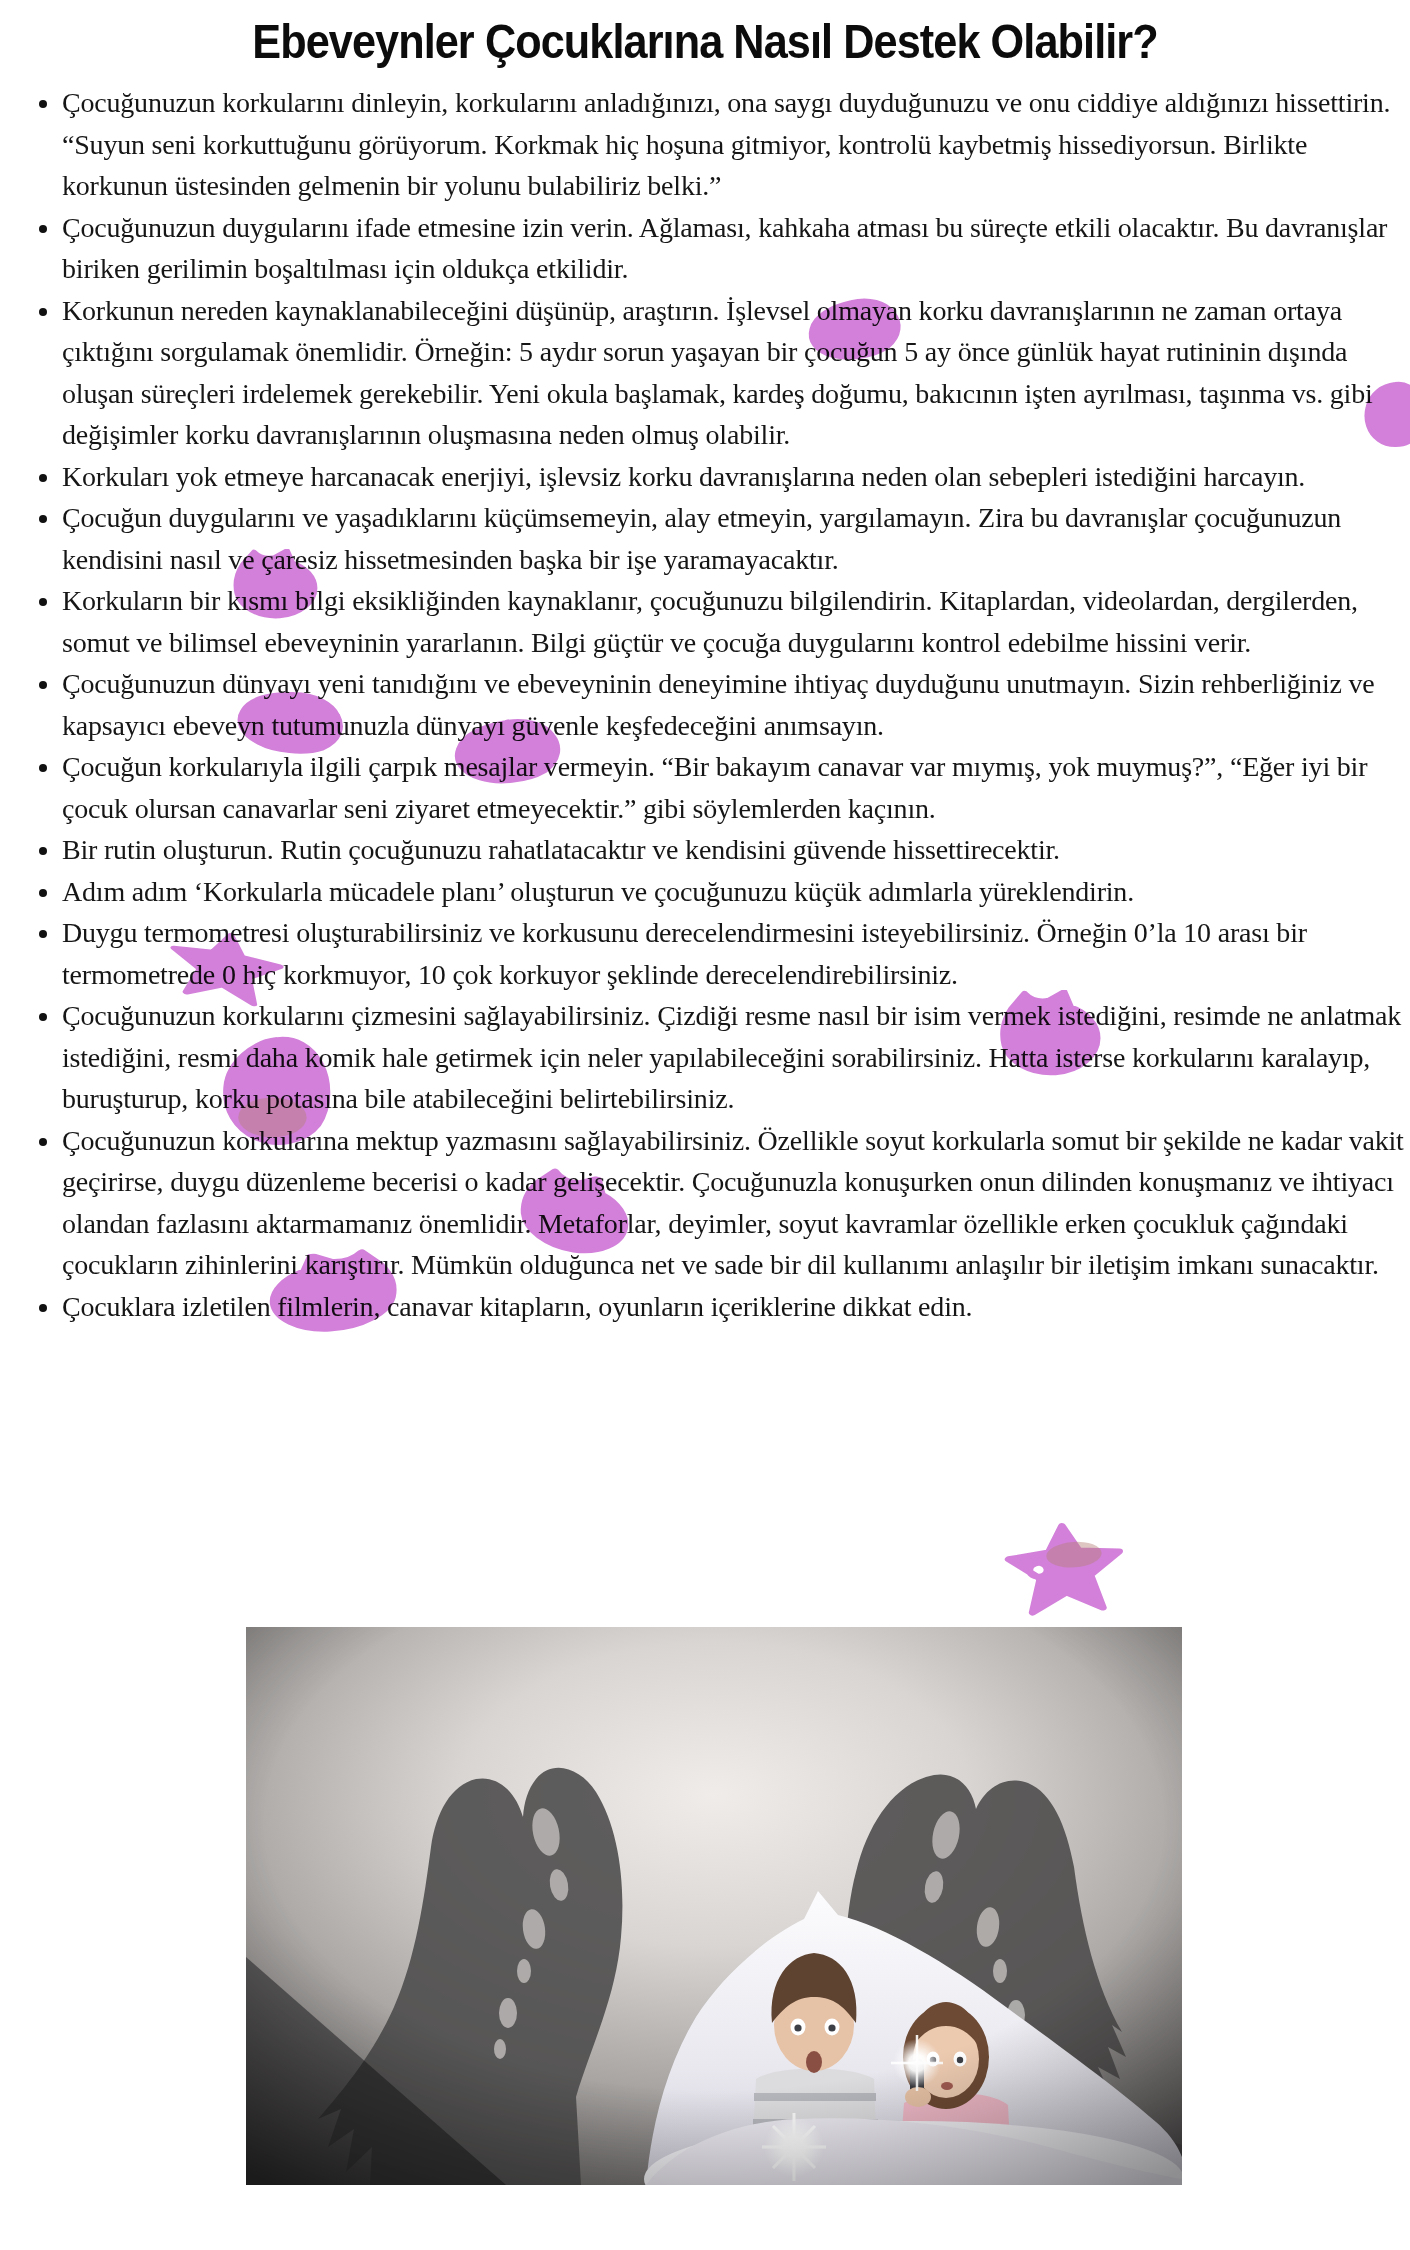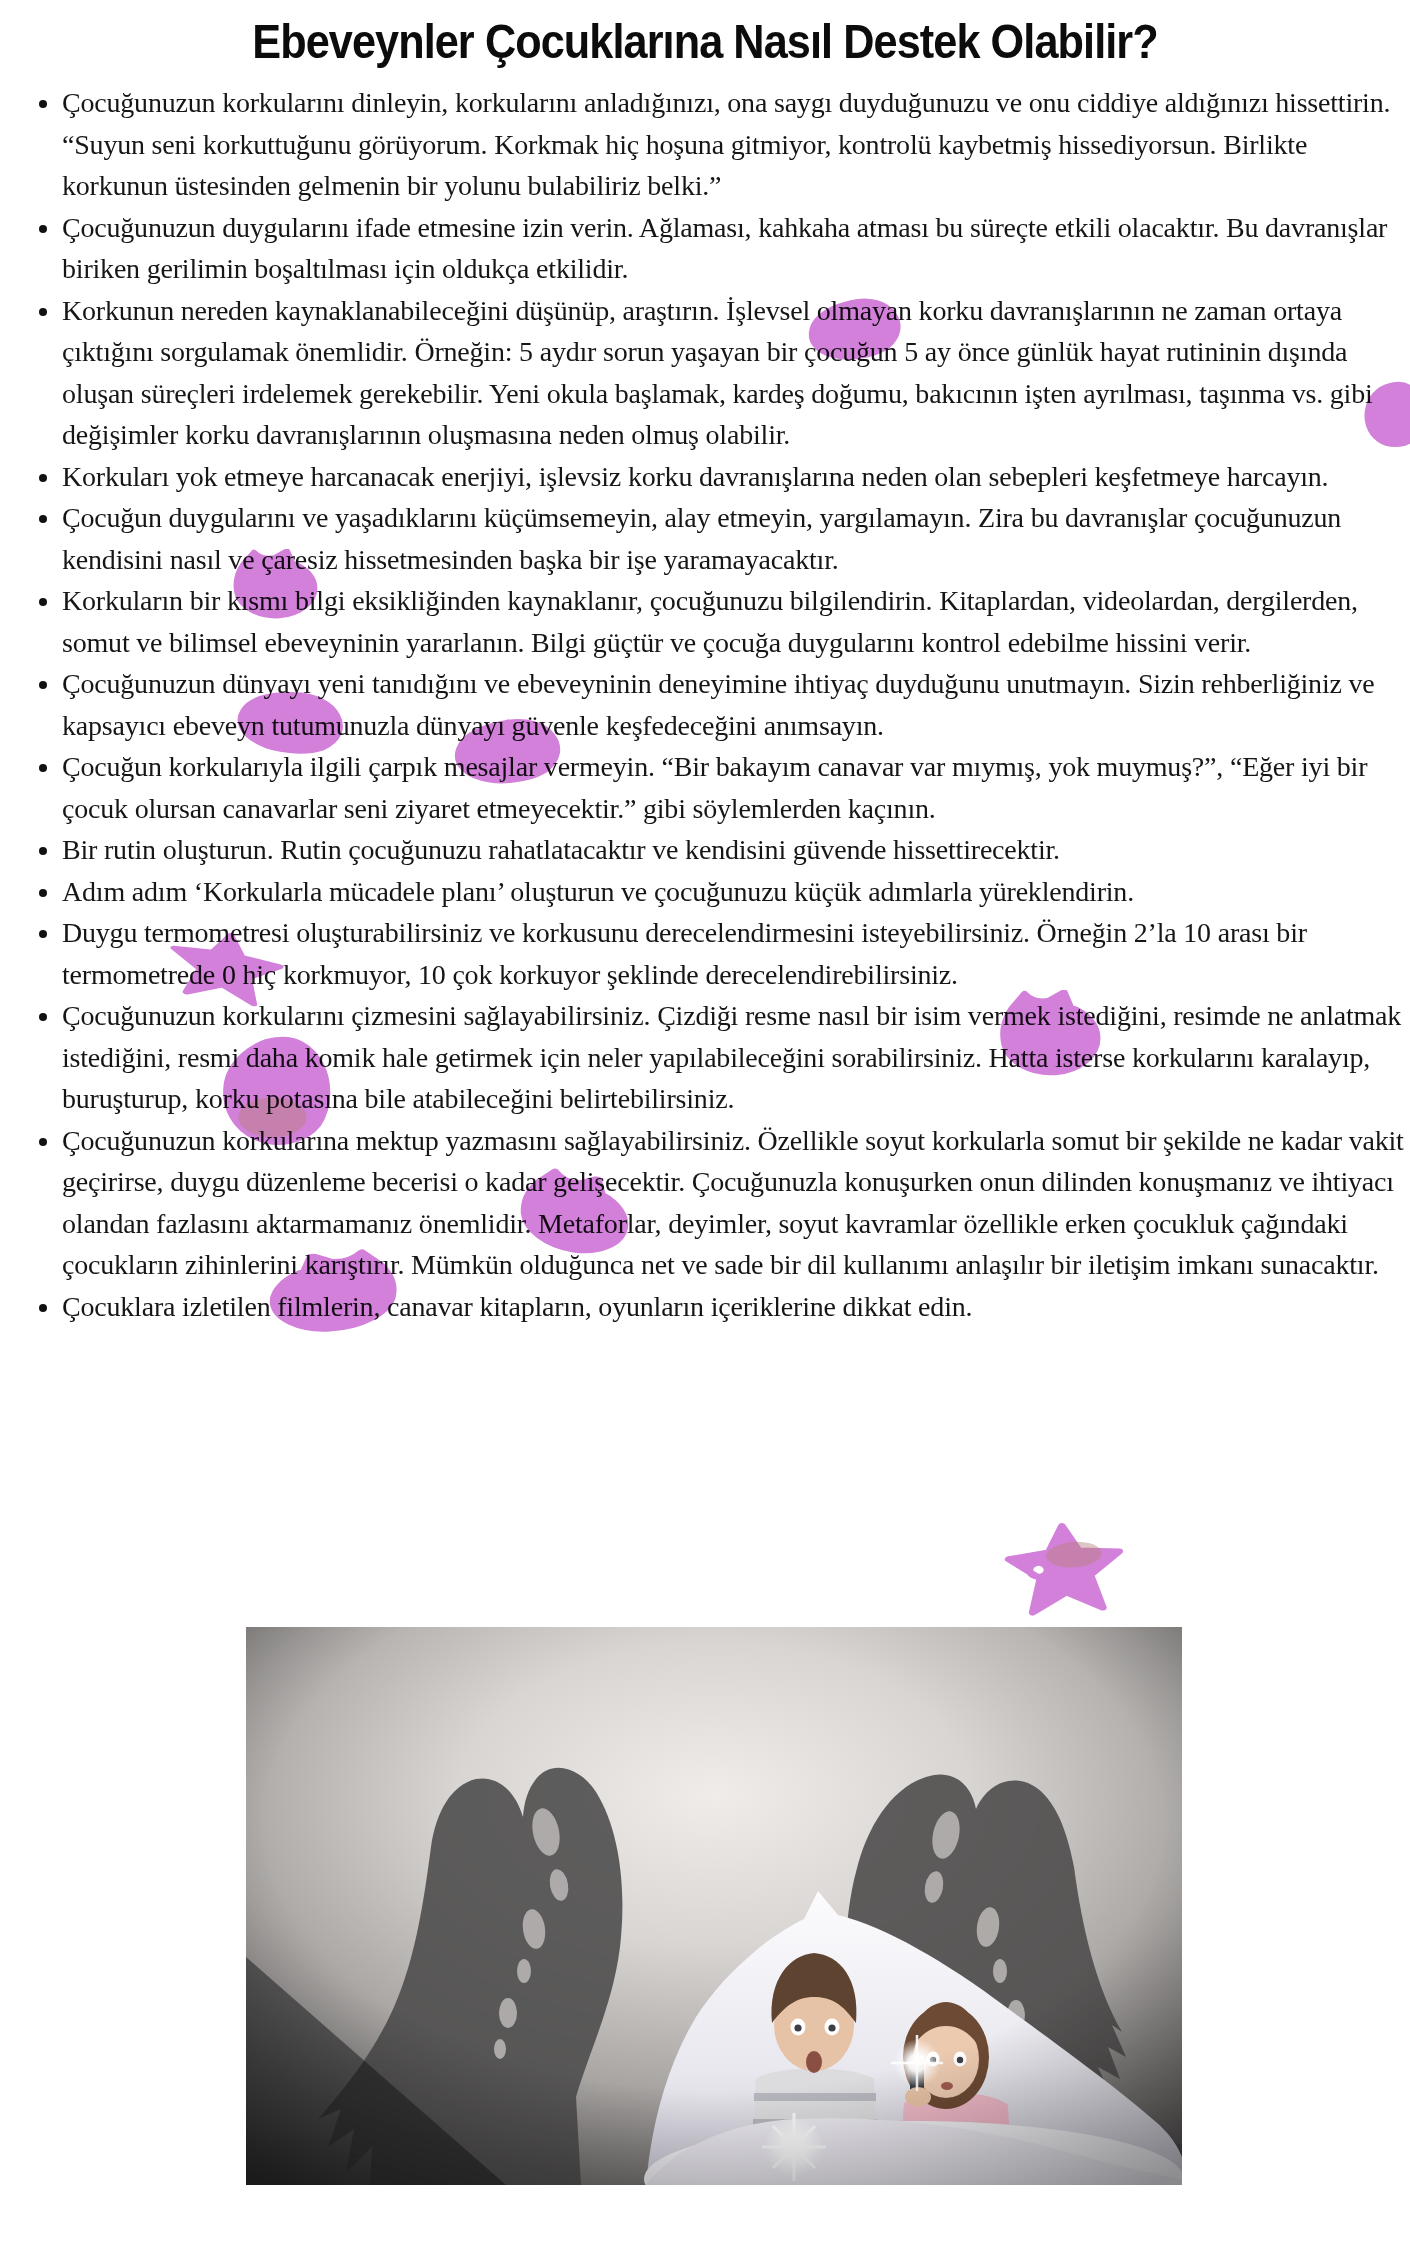--- a/index.html
+++ b/index.html
@@ -41,28 +41,28 @@
 </style>
 </head>
 <body>
 
 <h1 class="page-title">Ebeveynler Çocuklarına Nasıl Destek Olabilir?</h1>
 
 <ul class="bullets">
   <li>Çocuğunuzun korkularını dinleyin, korkularını anladığınızı, ona saygı duyduğunuzu ve onu ciddiye aldığınızı hissettirin. “Suyun seni korkuttuğunu görüyorum. Korkmak hiç hoşuna gitmiyor, kontrolü kaybetmiş hissediyorsun. Birlikte korkunun üstesinden gelmenin bir yolunu bulabiliriz belki.”</li>
   <li>Çocuğunuzun duygularını ifade etmesine izin verin. Ağlaması, kahkaha atması bu süreçte etkili olacaktır. Bu davranışlar biriken gerilimin boşaltılması için oldukça etkilidir.</li>
   <li>Korkunun nereden kaynaklanabileceğini düşünüp, araştırın. İşlevsel olmayan korku davranışlarının ne zaman ortaya çıktığını sorgulamak önemlidir. Örneğin: 5 aydır sorun yaşayan bir çocuğun 5 ay önce günlük hayat rutininin dışında oluşan süreçleri irdelemek gerekebilir. Yeni okula başlamak, kardeş doğumu, bakıcının işten ayrılması, taşınma vs. gibi değişimler korku davranışlarının oluşmasına neden olmuş olabilir.</li>
-  <li>Korkuları yok etmeye harcanacak enerjiyi, işlevsiz korku davranışlarına neden olan sebepleri keşfetmeye harcayın.</li>
+  <li>Korkuları yok etmeye harcanacak enerjiyi, işlevsiz korku davranışlarına neden olan sebepleri istediğini harcayın.</li>
   <li>Çocuğun duygularını ve yaşadıklarını küçümsemeyin, alay etmeyin, yargılamayın. Zira bu davranışlar çocuğunuzun kendisini nasıl ve çaresiz hissetmesinden başka bir işe yaramayacaktır.</li>
   <li>Korkuların bir kısmı bilgi eksikliğinden kaynaklanır, çocuğunuzu bilgilendirin. Kitaplardan, videolardan, dergilerden, somut ve bilimsel ebeveyninin yararlanın. Bilgi güçtür ve çocuğa duygularını kontrol edebilme hissini verir.</li>
   <li>Çocuğunuzun dünyayı yeni tanıdığını ve ebeveyninin deneyimine ihtiyaç duyduğunu unutmayın. Sizin rehberliğiniz ve kapsayıcı ebeveyn tutumunuzla dünyayı güvenle keşfedeceğini anımsayın.</li>
   <li>Çocuğun korkularıyla ilgili çarpık mesajlar vermeyin. “Bir bakayım canavar var mıymış, yok muymuş?”, “Eğer iyi bir çocuk olursan canavarlar seni ziyaret etmeyecektir.” gibi söylemlerden kaçının.</li>
   <li>Bir rutin oluşturun. Rutin çocuğunuzu rahatlatacaktır ve kendisini güvende hissettirecektir.</li>
   <li>Adım adım ‘Korkularla mücadele planı’ oluşturun ve çocuğunuzu küçük adımlarla yüreklendirin.</li>
-  <li>Duygu termometresi oluşturabilirsiniz ve korkusunu derecelendirmesini isteyebilirsiniz. Örneğin 2’la 10 arası bir termometrede 0 hiç korkmuyor, 10 çok korkuyor şeklinde derecelendirebilirsiniz.</li>
+  <li>Duygu termometresi oluşturabilirsiniz ve korkusunu derecelendirmesini isteyebilirsiniz. Örneğin 0’la 10 arası bir termometrede 0 hiç korkmuyor, 10 çok korkuyor şeklinde derecelendirebilirsiniz.</li>
   <li>Çocuğunuzun korkularını çizmesini sağlayabilirsiniz. Çizdiği resme nasıl bir isim vermek istediğini, resimde ne anlatmak istediğini, resmi daha komik hale getirmek için neler yapılabileceğini sorabilirsiniz. Hatta isterse korkularını karalayıp, buruşturup, korku potasına bile atabileceğini belirtebilirsiniz.</li>
   <li>Çocuğunuzun korkularına mektup yazmasını sağlayabilirsiniz. Özellikle soyut korkularla somut bir şekilde ne kadar vakit geçirirse, duygu düzenleme becerisi o kadar gelişecektir. Çocuğunuzla konuşurken onun dilinden konuşmanız ve ihtiyacı olandan fazlasını aktarmamanız önemlidir. Metaforlar, deyimler, soyut kavramlar özellikle erken çocukluk çağındaki çocukların zihinlerini karıştırır. Mümkün olduğunca net ve sade bir dil kullanımı anlaşılır bir iletişim imkanı sunacaktır.</li>
   <li>Çocuklara izletilen filmlerin, canavar kitapların, oyunların içeriklerine dikkat edin.</li>
 </ul>
 
 <div class="blob" style="left:806px;top:298px;width:98px;height:62px;transform:rotate(-8deg);">
   <svg viewBox="0 0 100 100" preserveAspectRatio="none">
       <path class="base" d="M50 6 C68 3 84 14 90 32 C97 50 94 72 80 86 C64 99 38 98 24 88 C8 77 2 58 7 40 C12 20 30 8 50 6 Z"></path>
     </svg>
 </div>

